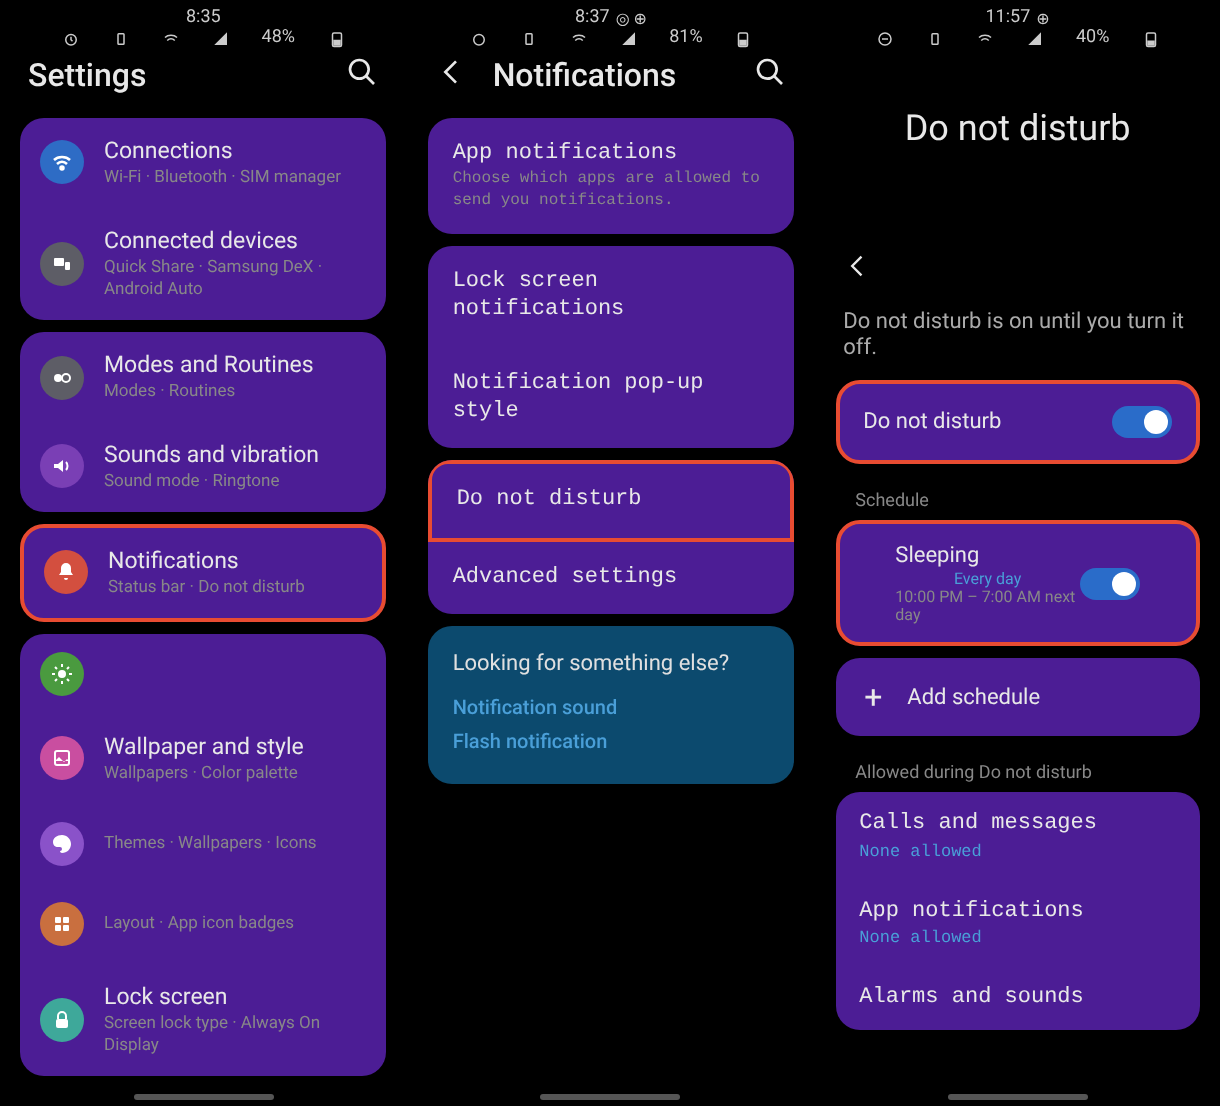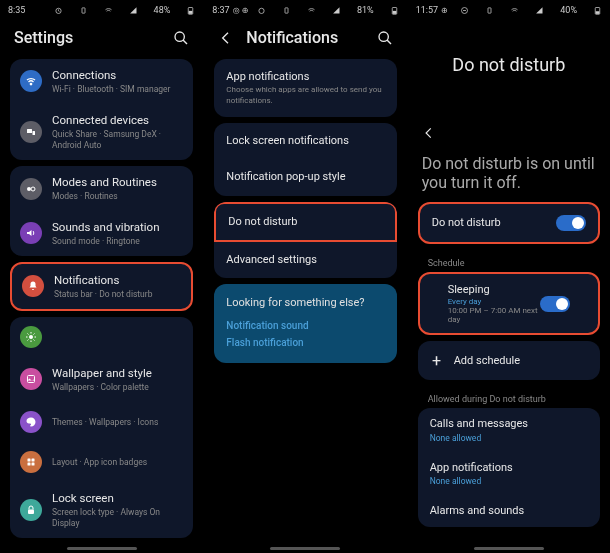--- a/index.html
+++ b/index.html
@@ -21,36 +21,37 @@
   }
   .panel + .panel { border-left: 1px solid #000; }
   .status-bar {
     display: flex;
     justify-content: space-between;
     align-items: center;
     padding: 4px 8px 2px;
     font-size: 9px;
     color: #ccc;
     height: 18px;
+    flex-direction: column;
   }
   .status-left { display: flex; align-items: center; gap: 3px; }
   .status-right { display: flex; align-items: center; gap: 16px; }
   .status-right .ico { width: 9px; height: 9px; }
   .header {
     display: flex;
-    align-items: center;
+    align-items: flex-start;
     padding: 10px 14px 12px;
     gap: 12px;
   }
   .header .back { width: 16px; height: 16px; display:flex;align-items:center;justify-content:center; }
   .header .title { font-size: 16px; font-weight: 500; flex: 1; }
   .header .search { width: 16px; height: 16px; }
   .content { padding: 0 6px; }
   .card {
-    background: #0f172a;
+    background: #4c1d95;
     border-radius: 12px;
     margin: 0 4px 6px;
     overflow: hidden;
   }
   .row {
     display: flex;
     align-items: center;
     padding: 9px 10px;
     gap: 10px;
     min-height: 40px;
@@ -60,21 +61,21 @@
     border-radius: 50%;
     display: flex; align-items: center; justify-content: center;
     flex-shrink: 0;
   }
   .icon-circle svg { width: 12px; height: 12px; }
   .row-text { flex: 1; min-width: 0; }
   .row-title { font-size: 11.5px; color: #e8e8e8; line-height: 1.3; }
   .row-sub { font-size: 8.5px; color: #888; line-height: 1.3; margin-top: 1px; }
   .highlight { border: 2px solid #e84c32; border-radius: 12px; }
   .highlight-inner { border: 2px solid #e84c32; }
-  .notif-row { padding: 11px 12px; font-size: 11px; }
+  .notif-row { padding: 11px 12px; font-size: 11px; font-family: Liberation Mono, monospace; }
   .notif-row .row-title { font-size: 11px; }
   .notif-row .row-sub { font-size: 8px; }
   .suggest-card {
     background: #0c4a6e;
     border-radius: 12px;
     margin: 6px 4px;
     padding: 12px 12px 12px;
   }
   .suggest-title { font-size: 11px; color: #e0e0e0; margin-bottom: 8px; }
   .suggest-link { font-size: 10px; color: #4a9fd8; font-weight: 500; padding: 3px 0; }
@@ -82,21 +83,21 @@
     font-size: 18px;
     font-weight: 400;
     text-align: center;
     padding: 36px 0 50px;
   }
   .dnd-back {
     padding: 0 14px 10px;
   }
   .dnd-back svg { width: 14px; height: 14px; }
   .dnd-status {
-    font-size: 16px;
+    font-size: 11px;
     color: #aaa;
     padding: 0 14px 10px;
   }
   .dnd-row {
     display: flex;
     align-items: center;
     justify-content: space-between;
     padding: 11px 12px;
   }
   .dnd-row .row-title { font-size: 11px; }
@@ -115,21 +116,21 @@
     background: #fff;
     border-radius: 50%;
   }
   .section-label {
     font-size: 9px;
     color: #888;
     padding: 8px 14px 4px;
   }
   .sched-row { padding: 9px 28px; }
   .sched-row .row-title { font-size: 11px; }
-  .sched-row .sub-blue { font-size: 8px; color: #4a9fd8; }
+  .sched-row .sub-blue { font-size: 8px; color: #4a9fd8; text-align: center; }
   .sched-row .sub-grey { font-size: 8px; color: #888; }
   .add-row {
     display: flex;
     align-items: center;
     gap: 10px;
     padding: 10px 12px;
     font-size: 11px;
   }
   .add-row .plus { font-size: 16px; width: 14px; text-align:center; }
   .none-link { font-size: 8.5px; color: #4a9fd8; margin-top: 1px; }

